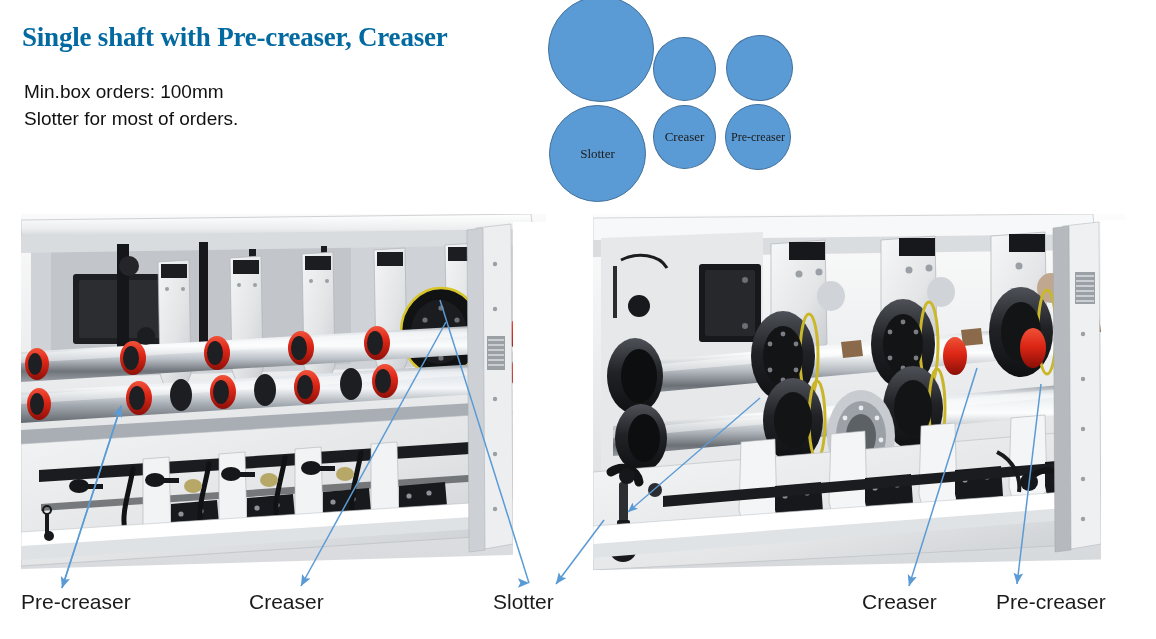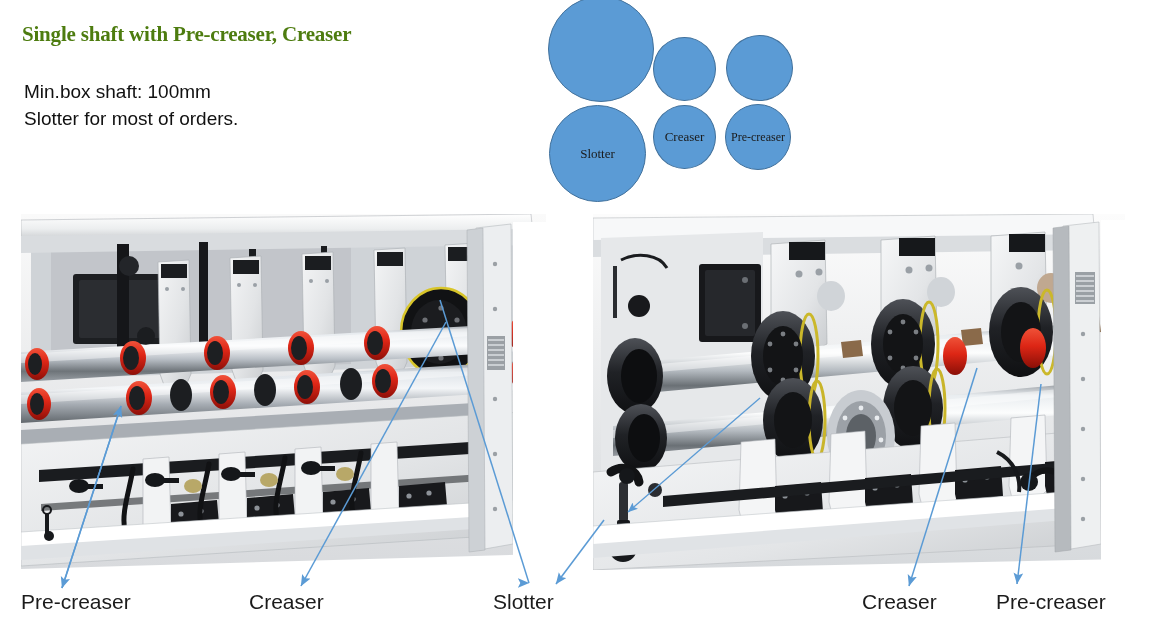--- a/index.html
+++ b/index.html
@@ -19,22 +19,22 @@
     width: 1156px; height: 639px;
     background: #ffffff;
   }
 
   
   #title {
     position: absolute;
     left: 22px; top: 22px;
     font-family: "Liberation Serif", serif;
     font-weight: bold;
-    font-size: 21px;
-    color: #4d7c0f;
+    font-size: 27px;
+    color: #0369a1;
     letter-spacing: -0.2px;
     white-space: nowrap;
   }
   #subtitle-block {
     position: absolute;
     left: 24px; top: 78px;
     font-family: "Liberation Sans", sans-serif;
     font-size: 19px;
     color: #111111;
     line-height: 27px;
@@ -105,21 +105,21 @@
   #label-pre-creaser-right{ left: 996px; top: 590px; }
 </style>
 </head>
 <body>
 
 <div id="slide">
 
   <div id="title">Single shaft with Pre-creaser, Creaser</div>
 
   <div id="subtitle-block">
-    <div>Min.box shaft: 100mm</div>
+    <div>Min.box orders: 100mm</div>
     <div>Slotter for most of orders.</div>
   </div>
 
   <div id="circle-diagram">
     <div class="circ" id="circ-slotter-top">
       <span class="circ-label"></span>
     </div>
     <div class="circ" id="circ-creaser-top">
       <span class="circ-label"></span>
     </div>

